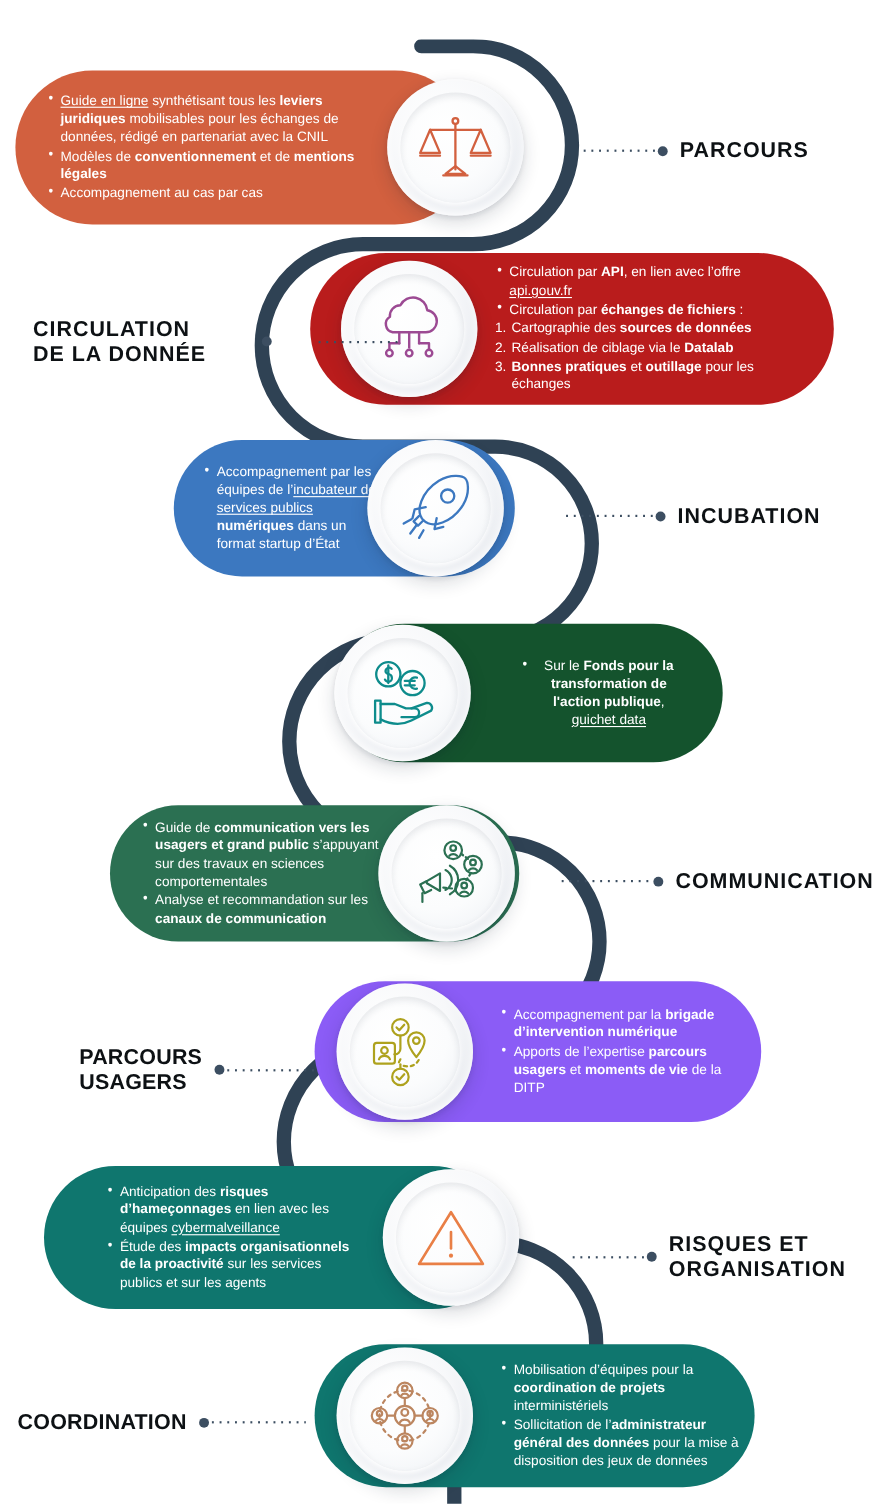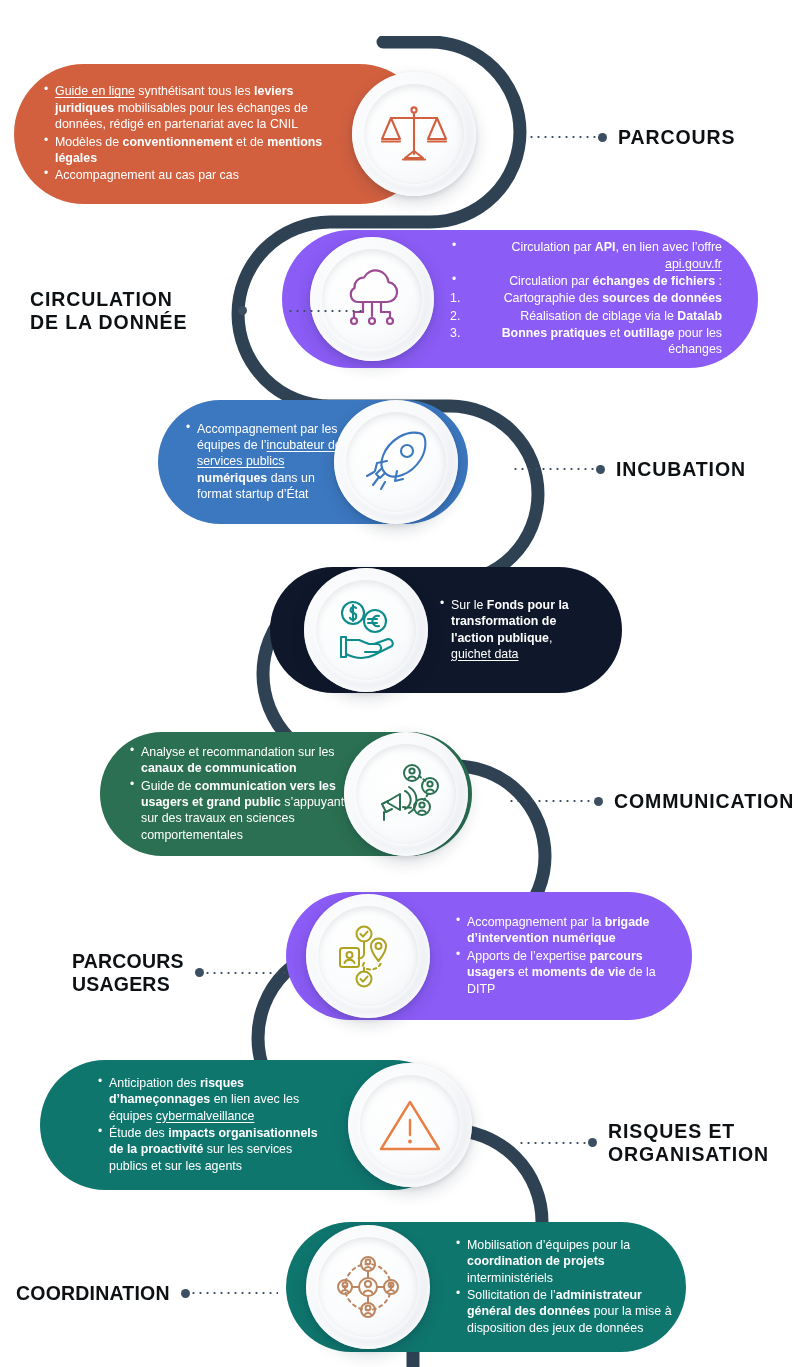--- a/index.html
+++ b/index.html
@@ -127,21 +127,21 @@
       </svg>
     </div>
   </div>
   <div class="connector" style="left:528px;top:90px;">
     <div class="dotline" style="width:70px;"></div>
     <div class="enddot"></div>
     <div class="cat-label" style="margin-left:11px;">PARCOURS</div>
   </div>
 
   <div class="row" style="top:194px;height:138px;">
-    <div class="pill" style="left:282px;width:476px;background:#8b5cf6;text-align:right;">
+    <div class="pill" style="left:282px;width:476px;background:#b91c1c;">
       <div class="pill-text" style="width:272px;margin-left:168px;">
         <ul>
           <li class="bul">Circulation par <b>API</b>, en lien avec l’offre <u>api.gouv.fr</u></li>
           <li class="bul">Circulation par <b>échanges de fichiers</b> :</li>
           <li class="num" data-num="1.">Cartographie des <b>sources de données</b></li>
           <li class="num" data-num="2.">Réalisation de ciblage via le <b>Datalab</b></li>
           <li class="num" data-num="3."><b>Bonnes pratiques</b> et <b>outillage</b> pour les échanges</li>
         </ul>
       </div>
     </div>
@@ -187,21 +187,21 @@
       </svg>
     </div>
   </div>
   <div class="connector" style="left:512px;top:422px;">
     <div class="dotline" style="width:84px;"></div>
     <div class="enddot"></div>
     <div class="cat-label" style="margin-left:11px;">INCUBATION</div>
   </div>
 
   <div class="row" style="top:531px;height:126px;">
-    <div class="pill" style="left:270px;width:352px;background:#0f172a;">
+    <div class="pill" style="left:305px;width:352px;background:#14532d;text-align:center;">
       <div class="pill-text" style="width:148px;margin-left:168px;">
         <ul>
           <li class="bul">Sur le <b>Fonds pour la transformation de l'action publique</b>, <u>guichet data</u></li>
         </ul>
       </div>
     </div>
     <div class="medallion" style="left:304px;">
       <svg width="72" height="66" viewBox="0 0 72 66" fill="none" stroke="#0E8C8C" stroke-width="2.1" stroke-linecap="round" stroke-linejoin="round">
         <circle cx="23" cy="16" r="11"></circle>
         <path d="M26 11 a3.2 3.2 0 0 0 -5.5 2.2 c0 3.3 5.5 1.8 5.5 5 A3.2 3.2 0 0 1 20 20.8"></path>
@@ -214,22 +214,22 @@
         <path d="M16 43 h13 l10 4 h8 a4 4 0 0 1 0 8 h-12"></path>
         <path d="M16 57 c10 5 20 5 28 1 l18 -9 a4.5 4.5 0 0 0 -4 -7 l-14 5"></path>
       </svg>
     </div>
   </div>
 
   <div class="row" style="top:696px;height:124px;">
     <div class="pill" style="left:100px;width:372px;background:#2B7052;">
       <div class="pill-text" style="width:222px;margin-left:28px;">
         <ul>
+          <li class="bul">Guide de <b>communication vers les usagers et grand public</b> s’appuyant sur des travaux en sciences comportementales</li>
           <li class="bul">Analyse et recommandation sur les <b>canaux de communication</b></li>
-          <li class="bul">Guide de <b>communication vers les usagers et grand public</b> s’appuyant sur des travaux en sciences comportementales</li>
         </ul>
       </div>
     </div>
     <div class="medallion" style="left:344px;">
       <svg width="68" height="68" viewBox="0 0 68 68" fill="none" stroke="#2B7052" stroke-width="2" stroke-linecap="round" stroke-linejoin="round">
         <circle cx="40" cy="13" r="8"></circle>
         <circle cx="40" cy="11" r="2.6"></circle>
         <path d="M36.5 18 a4.5 4 0 0 1 7 0"></path>
         <circle cx="58" cy="26" r="8"></circle>
         <circle cx="58" cy="24" r="2.6"></circle>

